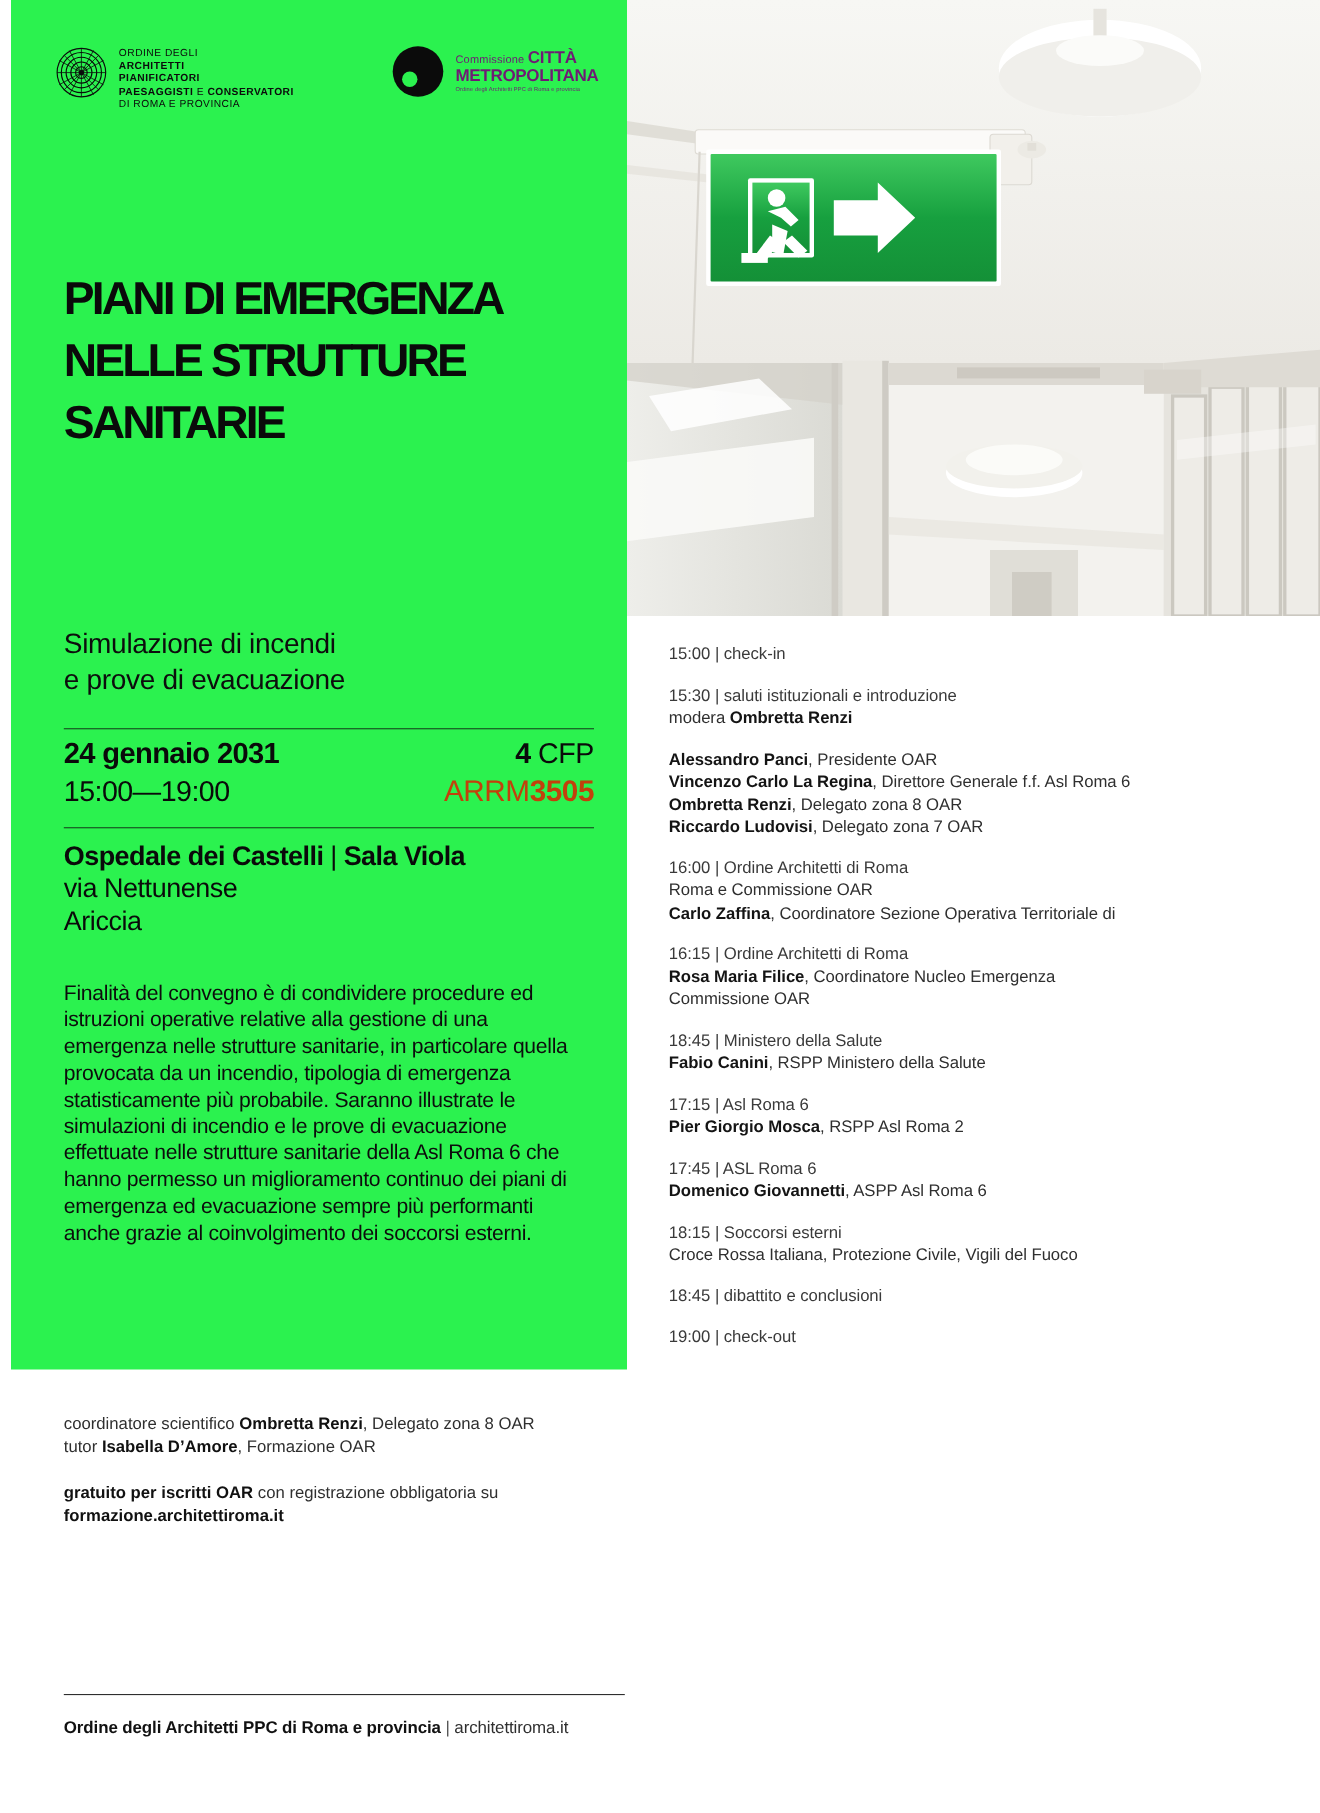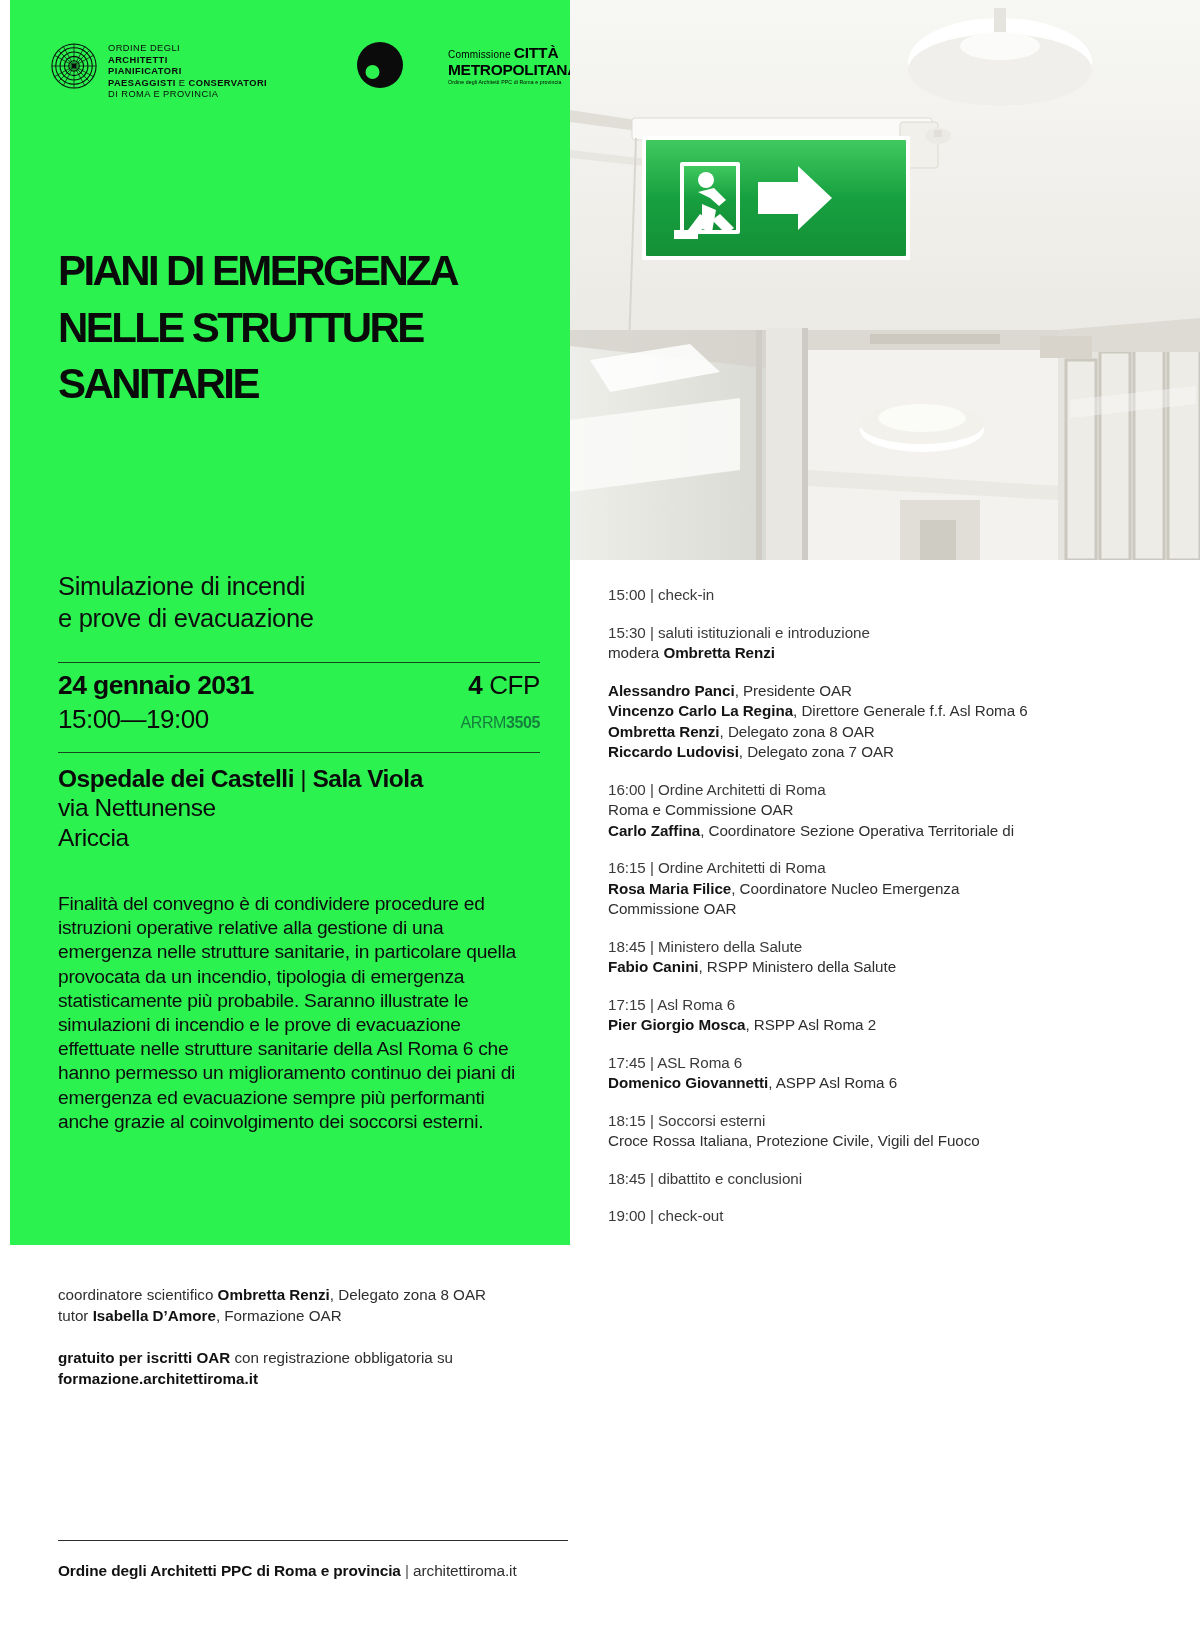--- a/index.html
+++ b/index.html
@@ -20,21 +20,21 @@
   }
 
   
   .logo-row{ position:absolute; left:50px; top:40px; width:490px; height:75px; }
   .logo-oar{ position:absolute; left:0; top:2px; display:flex; align-items:flex-start; }
   .rosette{ width:48px; height:48px; margin-right:10px; flex:0 0 auto; }
   .oar-text{ font-size:9.3px; line-height:11.6px; letter-spacing:.45px; color:#0b0b0b; padding-top:1px; }
   .oar-text b{ font-weight:bold; }
   .logo-cm{ position:absolute; left:305px; top:0px; display:flex; align-items:flex-start; }
   .cm-mark{ width:50px; height:50px; flex:0 0 auto; margin-right:9px; }
-  .cm-text{ padding-top:4px; color:#000000;margin-left:34px; }
+  .cm-text{ padding-top:4px; color:#701a75; }
   .cm-l1{ font-size:10px; letter-spacing:.2px; }
   .cm-l1 .big{ font-size:15.5px; font-weight:bold; letter-spacing:-.2px; }
   .cm-l2{ font-size:15.5px; font-weight:bold; letter-spacing:-.3px; line-height:15px; }
   .cm-l3{ font-size:5.2px; letter-spacing:.1px; margin-top:2px; }
 
   
   .title{
     position:absolute; left:58px; top:243px; width:500px;
     font-size:42px; line-height:56.5px; font-weight:bold;
     letter-spacing:-2.6px; color:#0a0a0a;
@@ -47,21 +47,21 @@
   .rule{ position:absolute; left:58px; width:482px; height:1px; background:#0f0f0f; opacity:.75; }
   .rule-1{ top:662px; }
   .rule-2{ top:752px; }
 
   .dateblock{ position:absolute; left:58px; top:670px; width:482px; }
   .date-row{ display:flex; justify-content:space-between; align-items:baseline; }
   .d-left-1{ font-size:26.5px; font-weight:bold; letter-spacing:-.6px; color:#0a0a0a; }
   .d-right-1{ font-size:26px; letter-spacing:-.4px; color:#0a0a0a; }
   .d-right-1 b{ font-weight:bold; }
   .d-left-2{ font-size:26px; letter-spacing:-.5px; color:#0a0a0a; }
-  .d-right-2{ font-size:16px; letter-spacing:-.4px; color:#15803d;margin-left:38px; }
+  .d-right-2{ font-size:27px; letter-spacing:-.4px; color:#c2410c;margin-left:38px; }
   .d-right-2 b{ font-weight:bold; }
   .date-row + .date-row{ margin-top:3px; }
 
   .venue{ position:absolute; left:58px; top:765px; width:482px; color:#0a0a0a; }
   .venue-1{ font-size:24.5px; font-weight:bold; letter-spacing:-.5px; }
   .venue-1 .sep{ font-weight:normal; }
   .venue-2{ font-size:24.5px; letter-spacing:-.4px; line-height:30px; }
 
   .blurb{
     position:absolute; left:58px; top:892px; width:470px;

